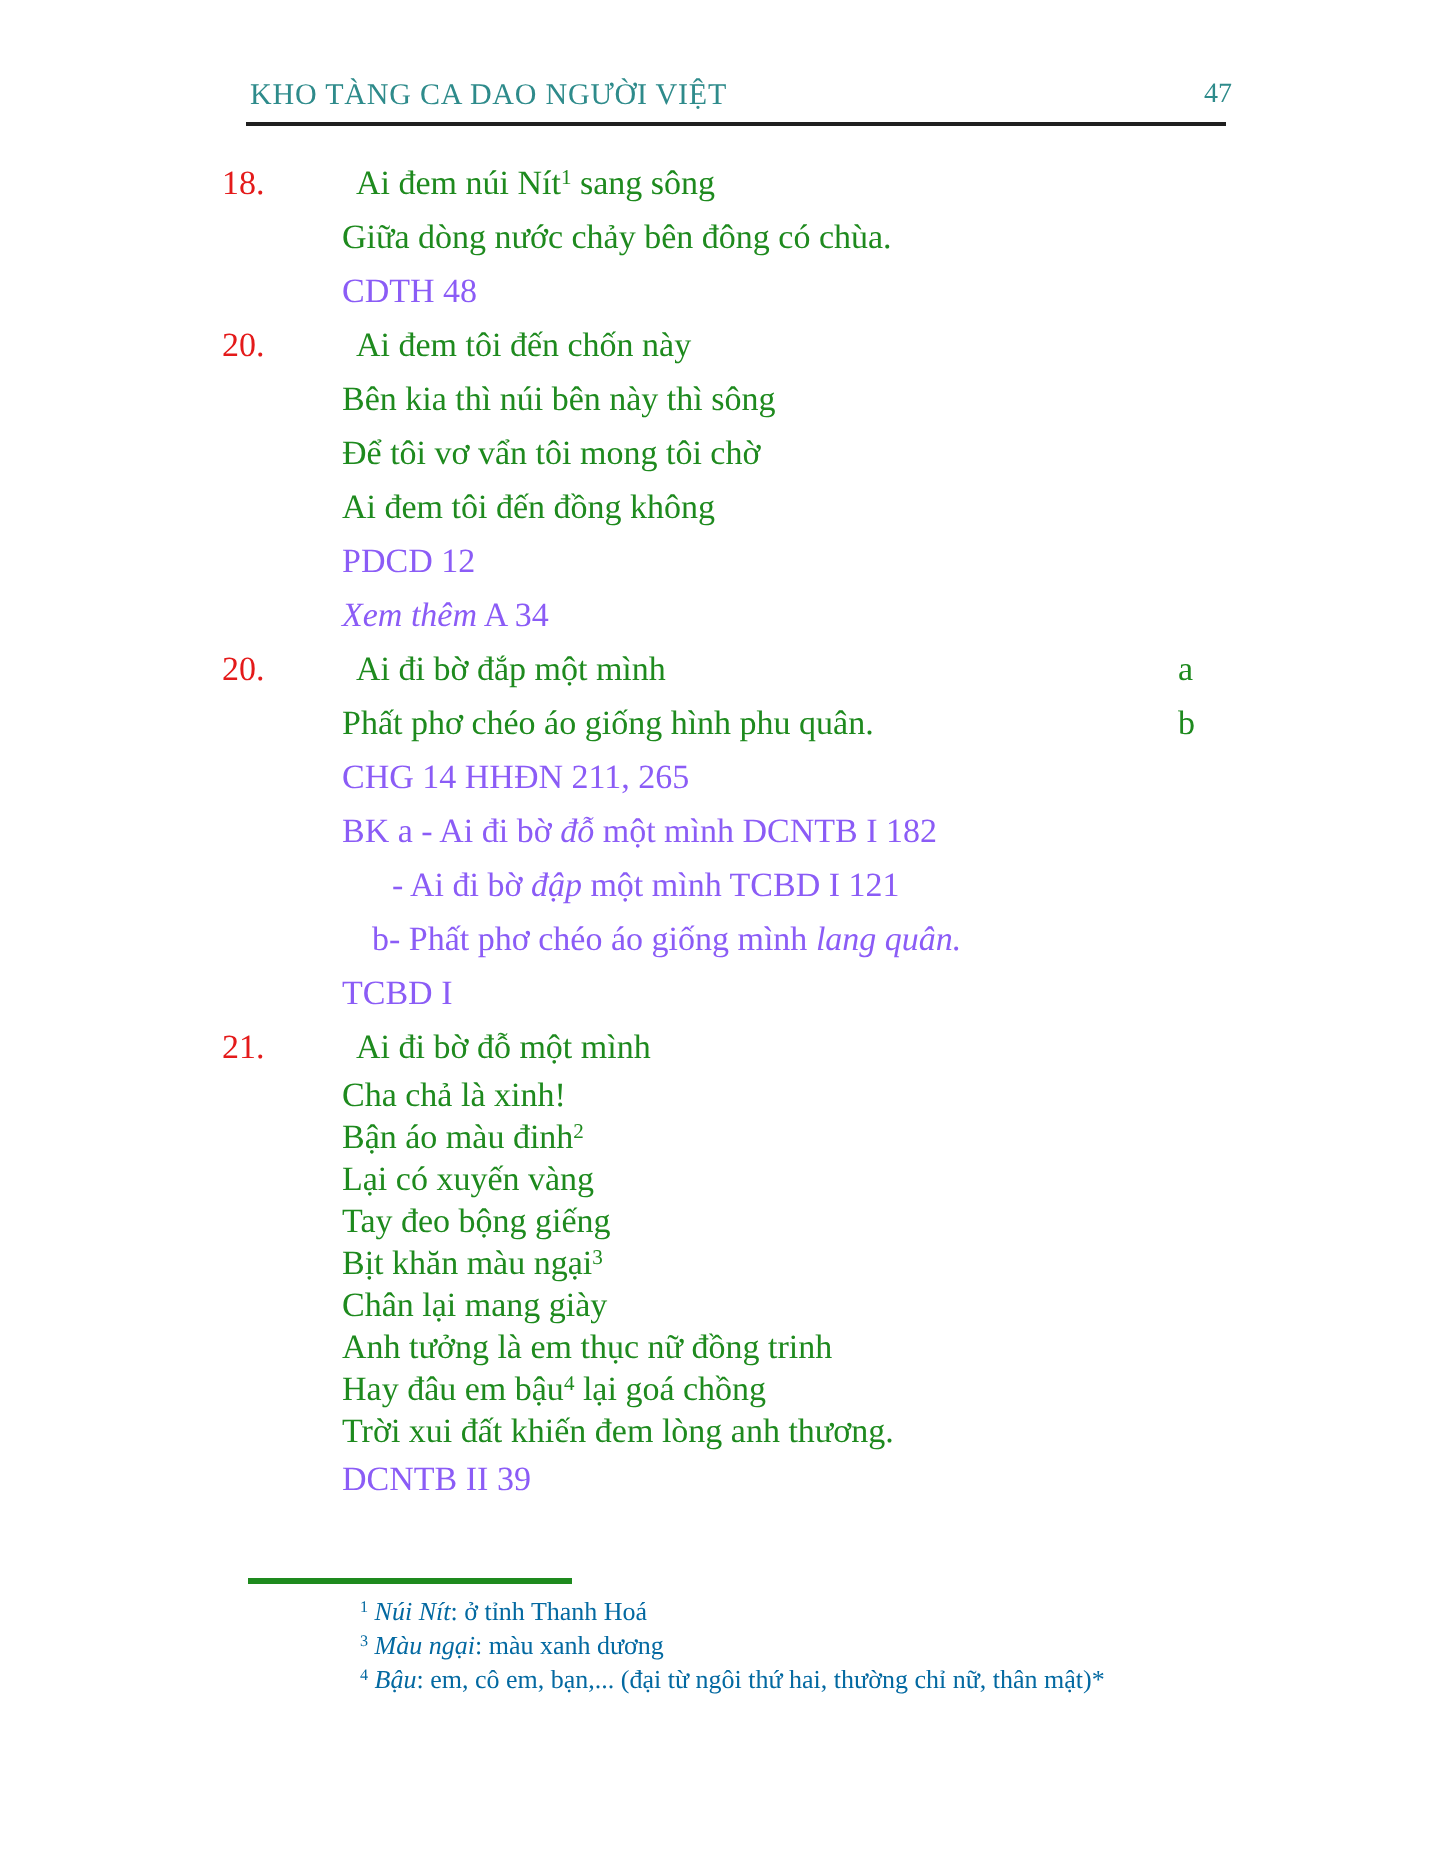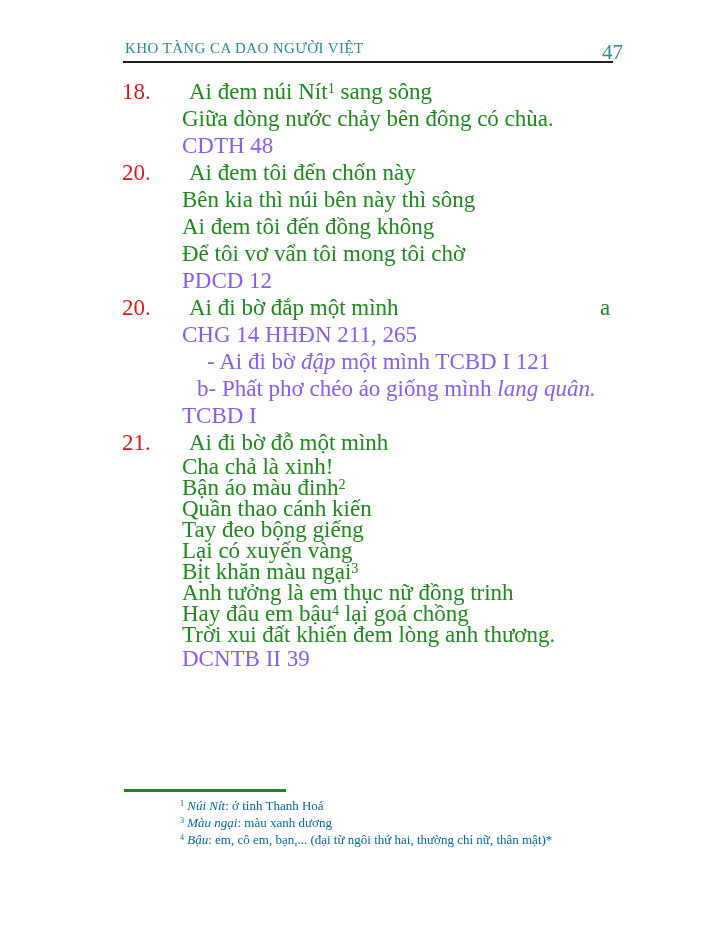--- a/index.html
+++ b/index.html
@@ -14,30 +14,30 @@
     overflow: hidden;
     padding-left: 48px;
   }
   
   .header-title {
     position: absolute; left: 125px; top: 40px;
     font-size: 15px; letter-spacing: 0.4px; color: #2e8b8b;
   }
   .page-number {
     position: absolute; left: 602px; top: 40px;
-    font-size: 21px; color: #2e8b8b;
+    font-size: 14px; color: #2e8b8b;
   }
   .header-rule {
     position: absolute; left: 123px; top: 61px;
     width: 490px; height: 2px; background: #1f1f1f;
   }
   
   .content {
-    position: absolute; left: 122px; top: 78px; width: 512px;
-    font-size: 23px; line-height: 27px;
+    position: absolute; left: 111px; top: 78px; width: 512px;
+    font-size: 17px; line-height: 27px;
   }
   .entry { position: relative; }
   .entry-num { position: absolute; left: 0; top: 0; color: #e41a1a; }
   .entry-body { margin-left: 60px; }
   .verse { color: #1e8a1e; position: relative; }
   .verse.first { padding-left: 7px; }
   .marker { position: absolute; left: 418px; top: 0; color: #1e8a1e; }
   .ref, .note, .variant { color: #8b5cf6; }
   .variant.ind-a { padding-left: 25px; }
   .variant.ind-b { padding-left: 15px; }
@@ -73,50 +73,56 @@
         <div class="verse">Giữa dòng nước chảy bên đông có chùa.</div>
         <div class="ref">CDTH 48</div>
       </div>
     </div>
 
     <div class="entry">
       <span class="entry-num">20.</span>
       <div class="entry-body">
         <div class="verse first">Ai đem tôi đến chốn này</div>
         <div class="verse">Bên kia thì núi bên này thì sông</div>
+        <div class="verse">Để tôi vơ vẩn tôi mong tôi chờ</div>
         <div class="verse">Ai đem tôi đến đồng không</div>
-        <div class="verse">Để tôi vơ vẩn tôi mong tôi chờ</div>
         <div class="ref">PDCD 12</div>
+        <div class="note"><span class="it">Xem thêm</span><span> A 34</span></div>
       </div>
     </div>
 
     <div class="entry">
       <span class="entry-num">20.</span>
       <div class="entry-body">
         <div class="verse first">
           <span>Ai đi bờ đắp một mình</span>
           <span class="marker">a</span>
         </div>
+        <div class="verse">
+          <span>Phất phơ chéo áo giống hình phu quân.</span>
+          <span class="marker">b</span>
+        </div>
         <div class="ref">CHG 14 HHĐN 211, 265</div>
+        <div class="variant"><span>BK a - Ai đi bờ </span><span class="it">đỗ</span><span> một mình DCNTB I 182</span></div>
         <div class="variant ind-a"><span>- Ai đi bờ </span><span class="it">đập</span><span> một mình TCBD I 121</span></div>
         <div class="variant ind-b"><span>b- Phất phơ chéo áo giống mình </span><span class="it">lang quân.</span></div>
         <div class="ref">TCBD I</div>
       </div>
     </div>
 
     <div class="entry tight">
       <span class="entry-num">21.</span>
       <div class="entry-body">
         <div class="verse first">Ai đi bờ đỗ một mình</div>
         <div class="verse">Cha chả là xinh!</div>
         <div class="verse"><span>Bận áo màu đinh</span><sup>2</sup></div>
-        <div class="verse">Quần thao cánh kiến</div>
+        <div class="verse">Lại có xuyến vàng</div>
         <div class="verse">Tay đeo bộng giếng</div>
-        <div class="verse">Lại có xuyến vàng</div>
         <div class="verse"><span>Bịt khăn màu ngại</span><sup>3</sup></div>
+        <div class="verse">Chân lại mang giày</div>
         <div class="verse">Anh tưởng là em thục nữ đồng trinh</div>
         <div class="verse"><span>Hay đâu em bậu</span><sup>4</sup><span> lại goá chồng</span></div>
         <div class="verse">Trời xui đất khiến đem lòng anh thương.</div>
         <div class="ref">DCNTB II 39</div>
       </div>
     </div>
 
   </div>
 
   <div class="footnote-sep"></div>

